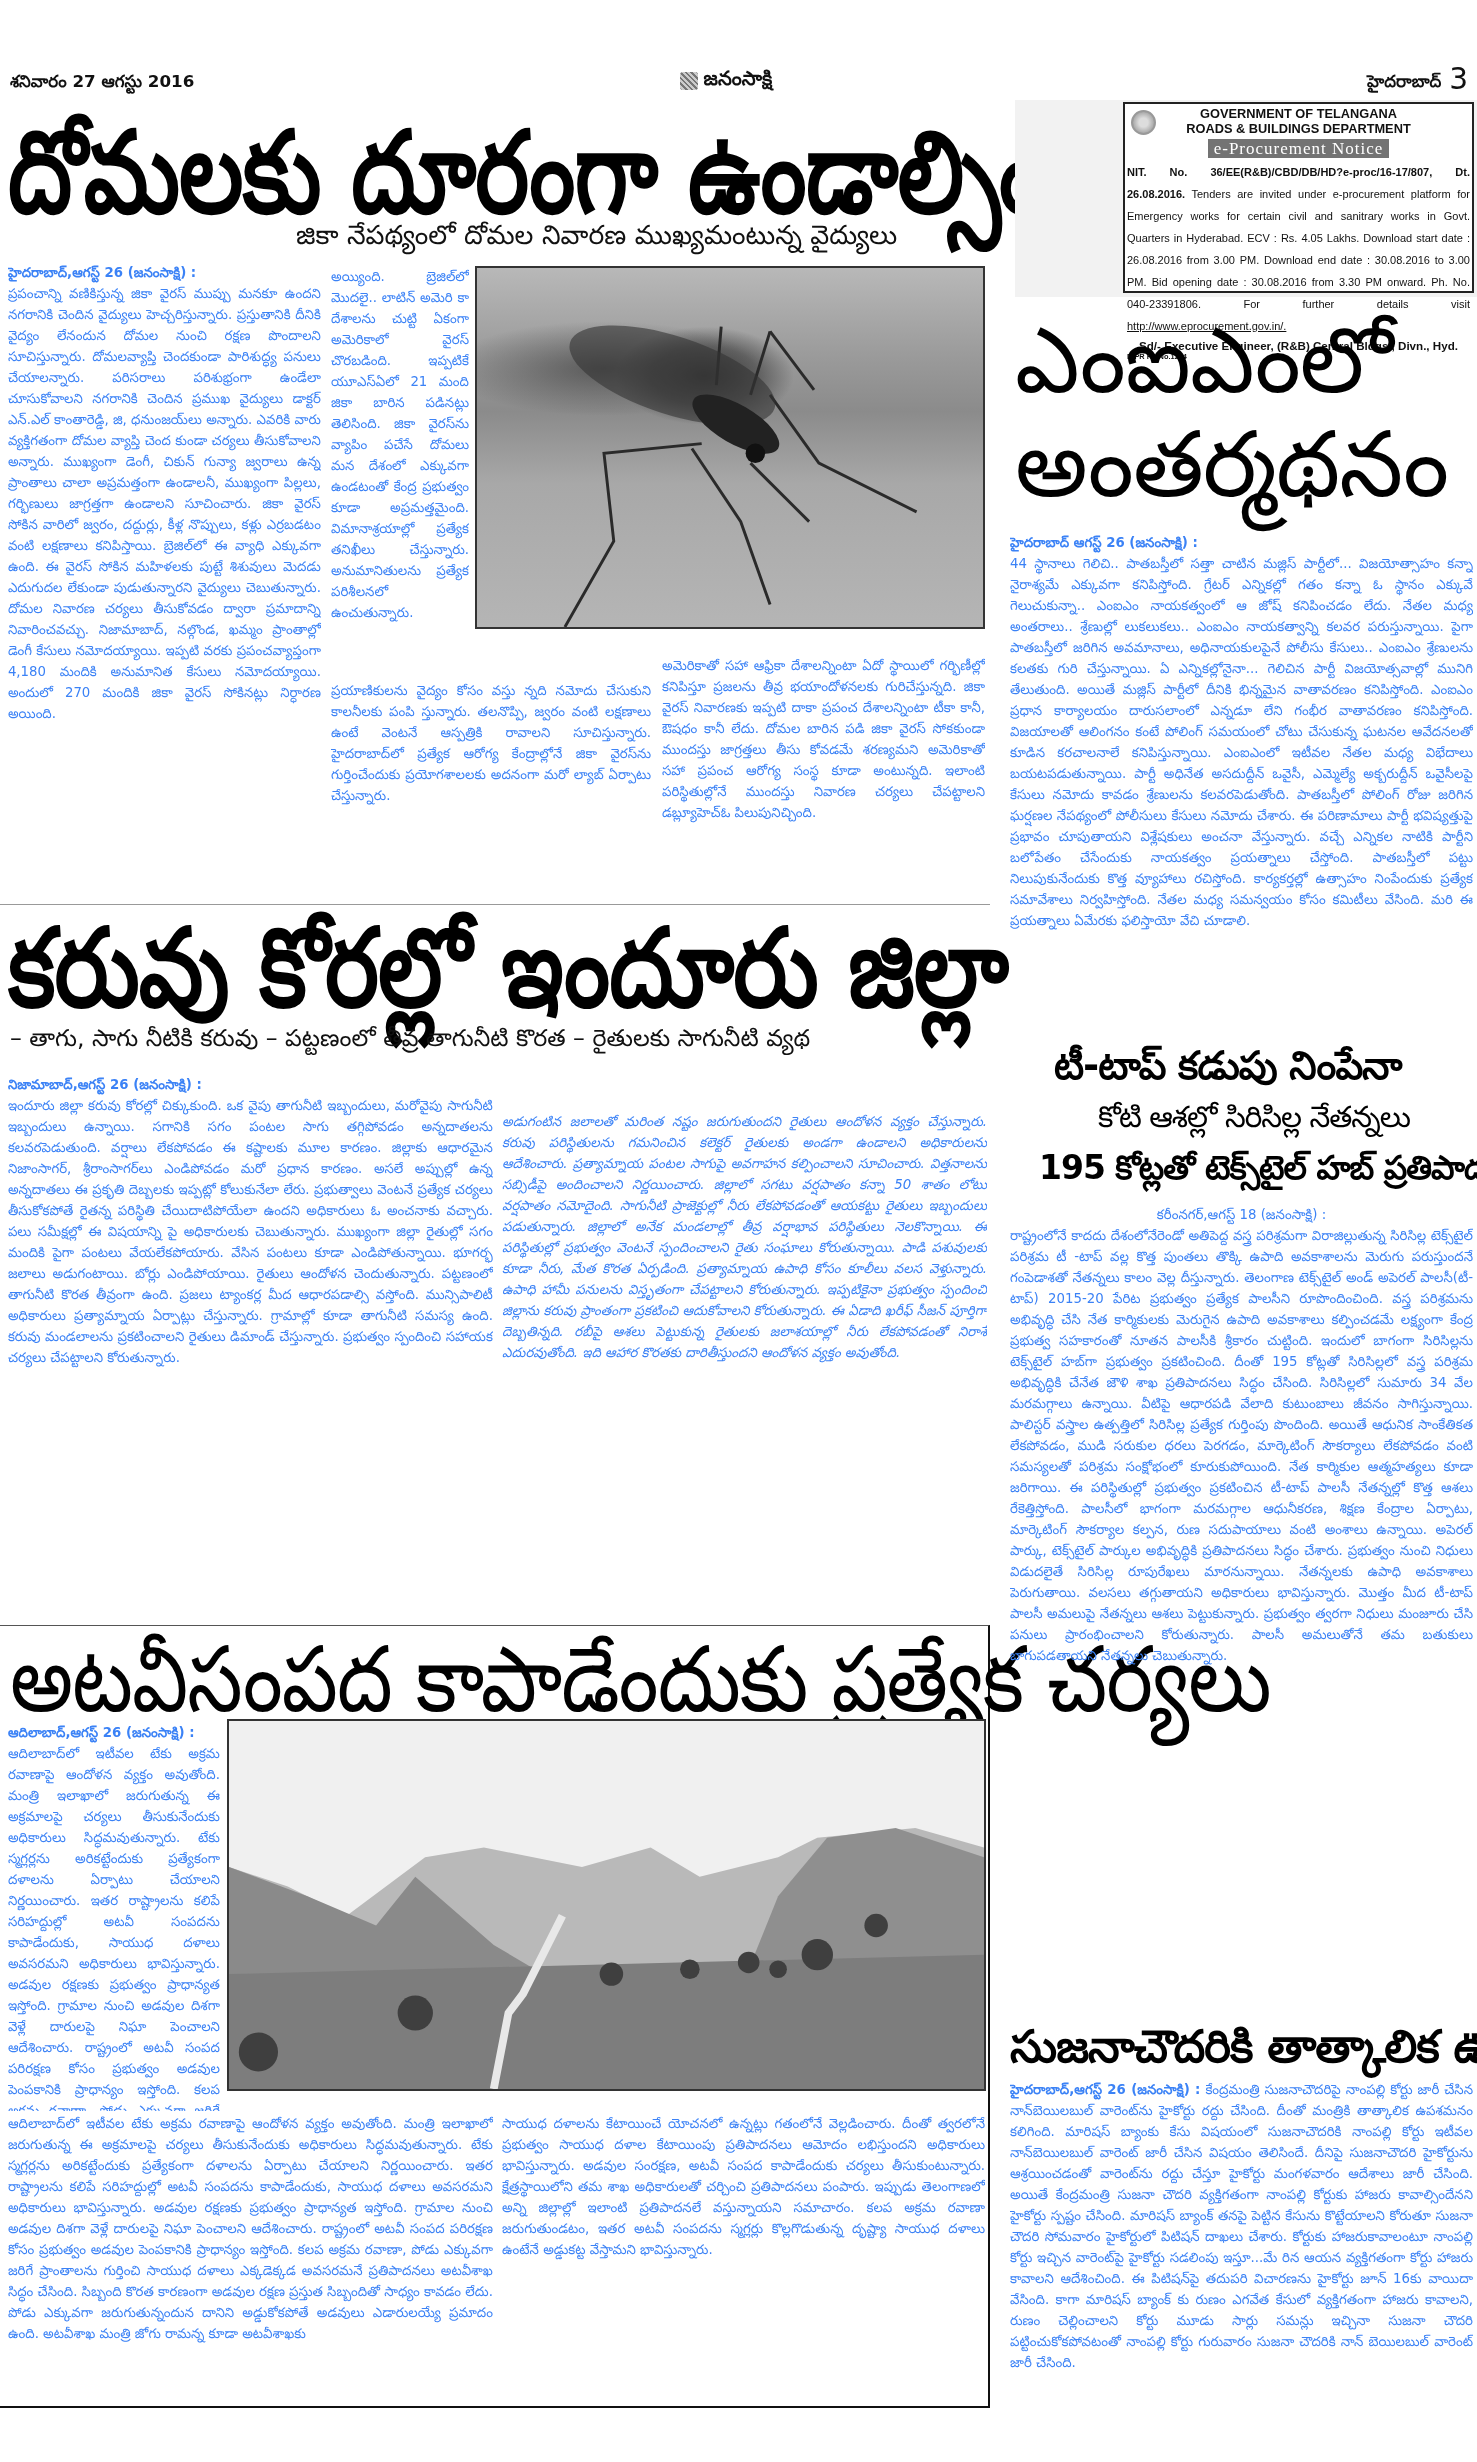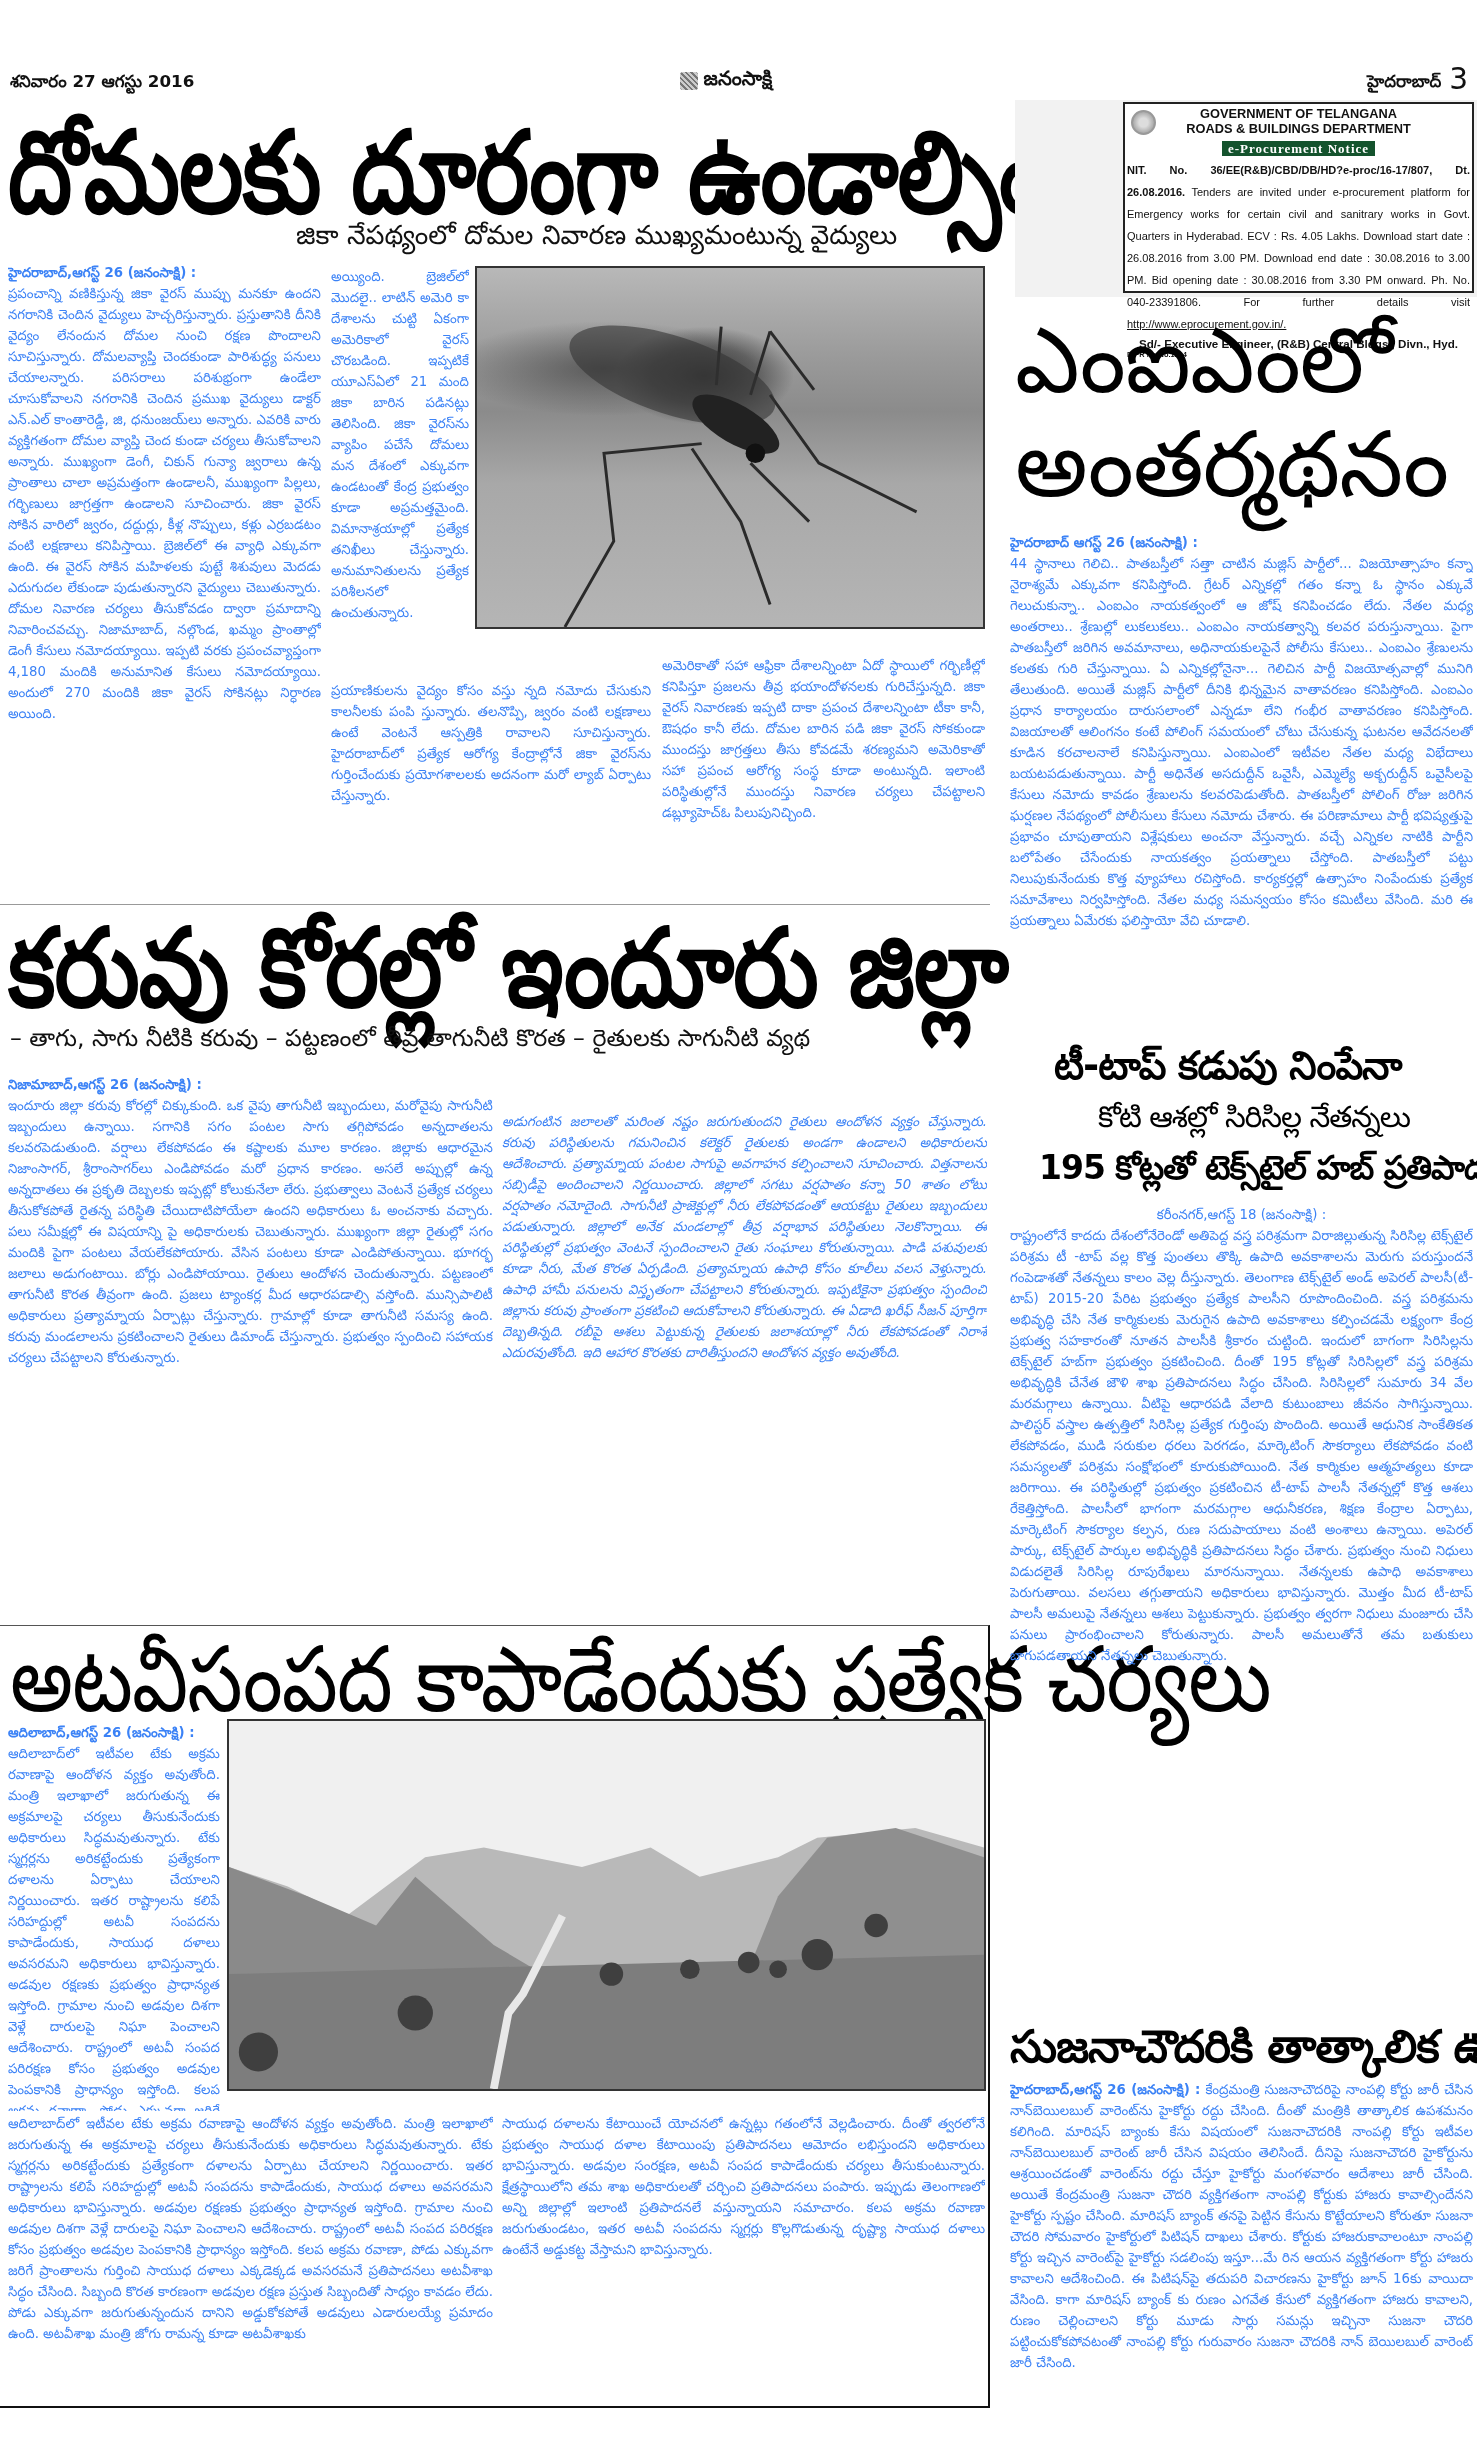--- a/index.html
+++ b/index.html
@@ -32,21 +32,21 @@
   .txt { font-size: 13.3px; line-height: 21px; text-align: justify; color: #3b82f6; overflow: hidden; }
   .dateline { font-weight: bold; }
   .col { position: absolute; overflow: hidden; }
 
   
   .tender-wrap { left: 1015px; top: 100px; width: 463px; height: 197px; background: #f2f2f2; }
   .tender { left: 1123px; top: 102px; width: 351px; height: 191px; border: 2px solid #222; background: #fff; padding: 3px 2px; font-family: "Liberation Sans", sans-serif; }
   .tender .emblem { position:absolute; left: 5.9px; top: 5.9px; width: 25.6px; height: 25.6px; border-radius: 50%; border: 2px solid #999; background: radial-gradient(circle,#ddd 30%,#aaa 70%); }
   .tender .t1 { text-align:center; font-weight: bold; font-size: 12.8px; line-height: 14.8px; }
   .tender .t2 { text-align:center; margin: 2px 0; }
-  .tender .t2 span { background: #14532d; color:#fff; font-family: "Liberation Serif", serif; font-weight:bold; font-size: 13px; padding: 0 5.9px; letter-spacing: 1px; }
+  .tender .t2 span { background: #737373; color:#fff; font-family: "Liberation Serif", serif; font-weight:normal; font-size: 17px; padding: 0 5.9px; letter-spacing: 1px; }
   .tender .tb { font-size: 11px; line-height: 22px; text-align: justify; }
   .tender .tb b { font-weight: bold; }
   .tender .link { text-decoration: underline; }
   .tender .sig { font-weight: bold; font-size: 11.6px; text-align:center; margin-top: 2px; }
   .tender .dipr { font-size: 7.4px; font-weight: bold; }
 
   
   .photo { border: 2px solid #333; overflow: hidden; }
   .mosquito { left: 475px; top: 266px; width: 510px; height: 363px;
      background:

